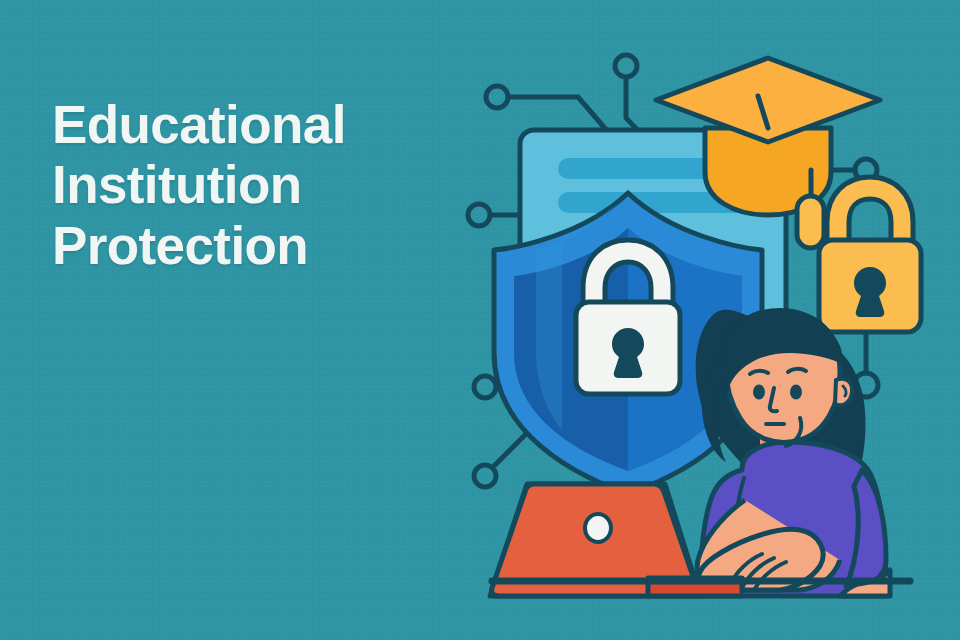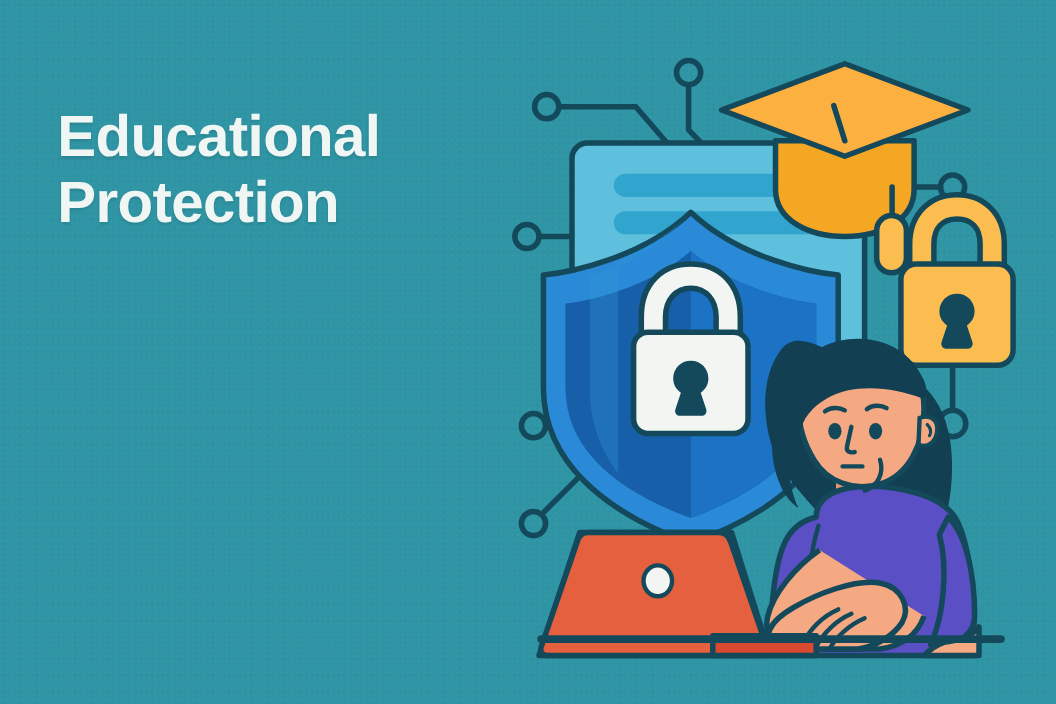--- a/index.html
+++ b/index.html
@@ -50,20 +50,21 @@
 </style>
 </head>
 <body>
 
 <div id="canvas" style="background: rgb(47, 149, 164);">
 
   <div id="bg-noise"></div>
 
   <div id="headline" style="color: rgb(240, 246, 244);">
     <span class="hl-line">Educational</span>
+    <span class="hl-line">Institution</span>
     <span class="hl-line">Protection</span>
   </div>
 
   <svg id="art" viewBox="0 0 960 640">
 
     <g fill="none" stroke="#14495c" stroke-width="5" stroke-linecap="round" stroke-linejoin="round">
 
       <path d="M509,97 L578,97 L615,140"></path>
       <circle cx="497" cy="97" r="11" fill="none"></circle>
 

